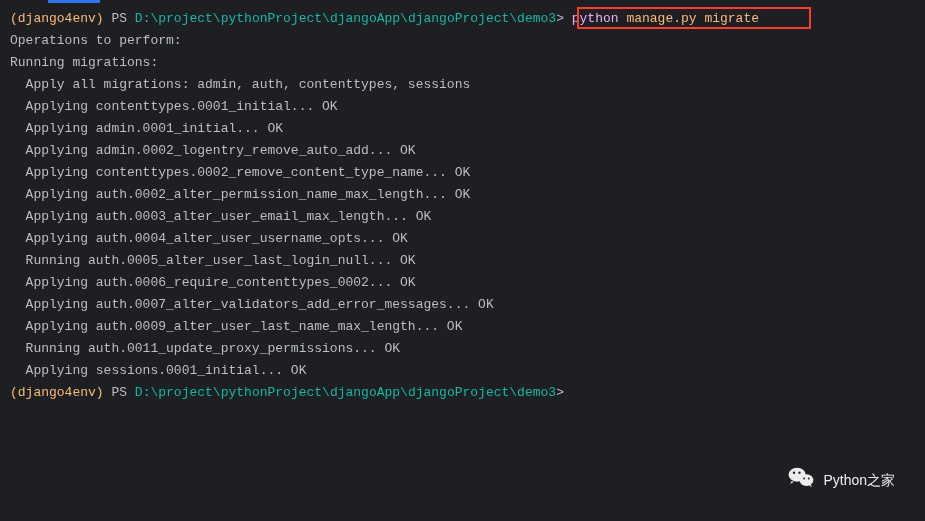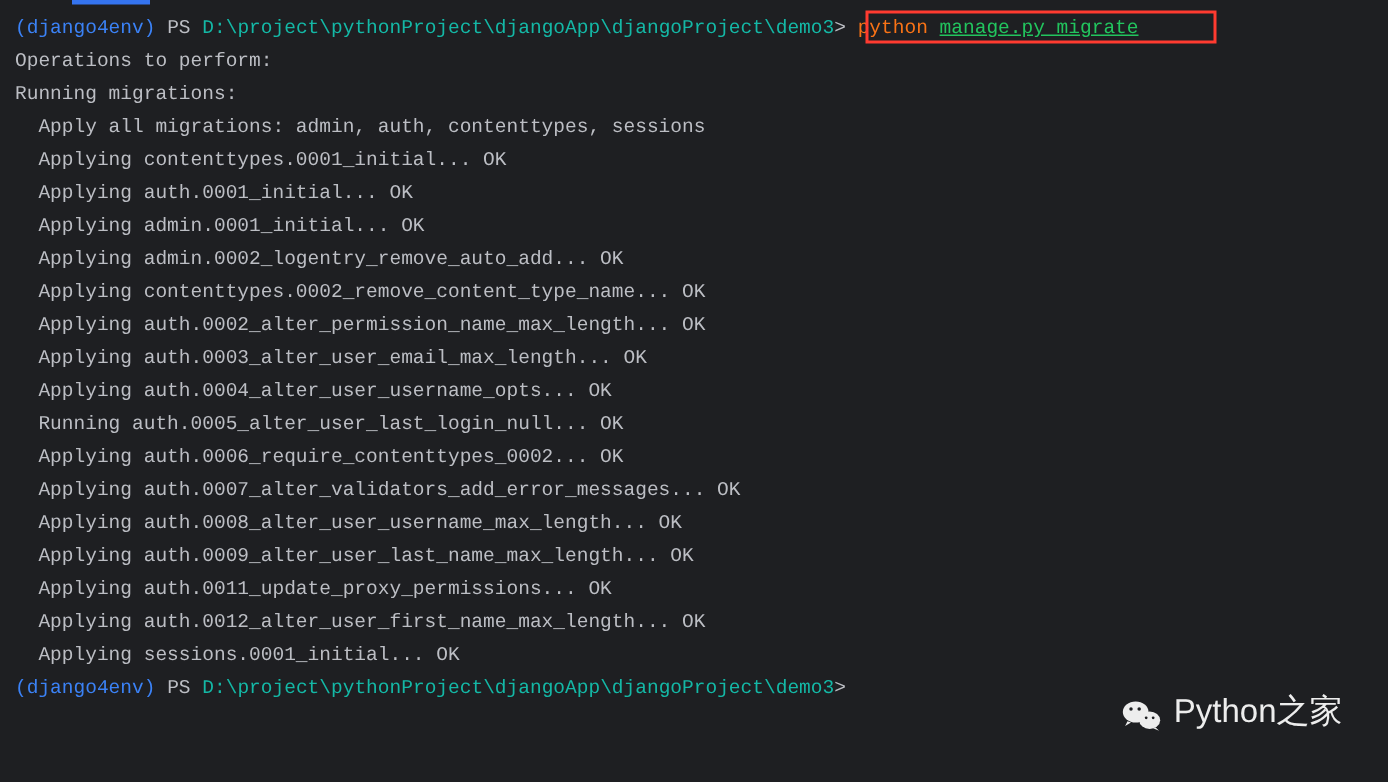--- a/index.html
+++ b/index.html
@@ -21,45 +21,45 @@
   }
   .tab-indicator {
     position: absolute;
     top: 0;
     left: 48px;
     width: 52px;
     height: 3px;
     background: #3574f0;
   }
   .line { white-space: pre; }
-  .env { color: #3b82f6; }
+  .env { color: #fdba74; }
   .ps  { color: #bcbec4; }
   .path { color: #14b8a6; }
   .caret { color: #bcbec4; }
-  .cmd-python { color: #f97316; }
-  .cmd-args { color: #22c55e; text-decoration: underline; }
+  .cmd-python { color: #f0abfc; }
+  .cmd-args { color: #fdba74; }
   .highlight-box {
     position: absolute;
     top: 7px;
     left: 577px;
     width: 234px;
     height: 22px;
     border: 2px solid #ff3b30;
     pointer-events: none;
   }
   .watermark {
     position: absolute;
     right: 30px;
     bottom: 30px;
     display: flex;
-    align-items: flex-start;
+    align-items: flex-end;
     gap: 8px;
     color: #ffffff;
     font-family: -apple-system, BlinkMacSystemFont, "Segoe UI", sans-serif;
-    font-size: 22px;
+    font-size: 14px;
     font-weight: 500;
     opacity: 0.92;
   }
   .wm-icon {
     width: 28px;
     height: 28px;
   }
   .wm-icon svg { width: 100%; height: 100%; }
 </style>
 </head>
@@ -69,34 +69,31 @@
 
 <div class="terminal">
 
   <div class="line"><span class="env">(django4env)</span> <span class="ps">PS</span> <span class="path">D:\project\pythonProject\djangoApp\djangoProject\demo3</span><span class="caret">&gt;</span> <span class="cmd-python">python</span> <span class="cmd-args">manage.py migrate</span></div>
 
   <div id="output">
       <div class="line">Operations to perform:</div>
       <div class="line">Running migrations:</div>
       <div class="line">  Apply all migrations: admin, auth, contenttypes, sessions</div>
       <div class="line">  Applying contenttypes.0001_initial... OK</div>
-      <div class="line">  Applying auth.0001_initial... OK</div>
       <div class="line">  Applying admin.0001_initial... OK</div>
       <div class="line">  Applying admin.0002_logentry_remove_auto_add... OK</div>
       <div class="line">  Applying contenttypes.0002_remove_content_type_name... OK</div>
       <div class="line">  Applying auth.0002_alter_permission_name_max_length... OK</div>
       <div class="line">  Applying auth.0003_alter_user_email_max_length... OK</div>
       <div class="line">  Applying auth.0004_alter_user_username_opts... OK</div>
       <div class="line">  Running auth.0005_alter_user_last_login_null... OK</div>
       <div class="line">  Applying auth.0006_require_contenttypes_0002... OK</div>
       <div class="line">  Applying auth.0007_alter_validators_add_error_messages... OK</div>
-      <div class="line">  Applying auth.0008_alter_user_username_max_length... OK</div>
       <div class="line">  Applying auth.0009_alter_user_last_name_max_length... OK</div>
-      <div class="line">  Applying auth.0011_update_proxy_permissions... OK</div>
-      <div class="line">  Applying auth.0012_alter_user_first_name_max_length... OK</div>
+      <div class="line">  Running auth.0011_update_proxy_permissions... OK</div>
       <div class="line">  Applying sessions.0001_initial... OK</div>
     </div>
 
   <div class="line"><span class="env">(django4env)</span> <span class="ps">PS</span> <span class="path">D:\project\pythonProject\djangoApp\djangoProject\demo3</span><span class="caret">&gt;</span></div>
 
 </div>
 
 <div class="highlight-box"></div>
 
 <div class="watermark">

